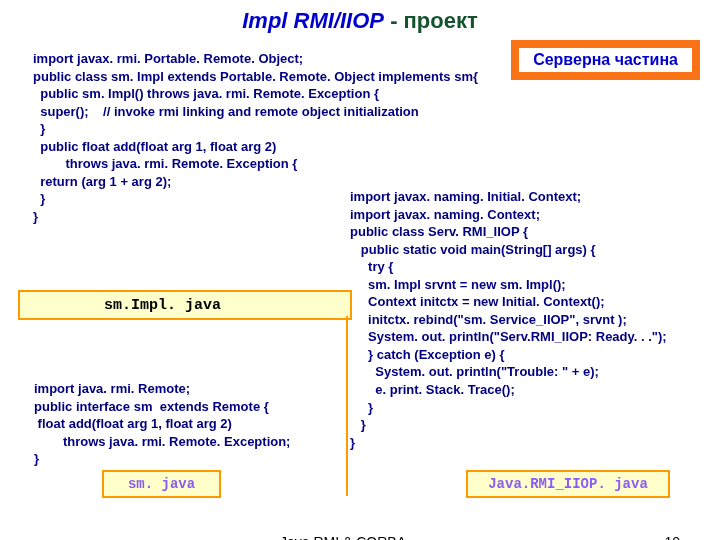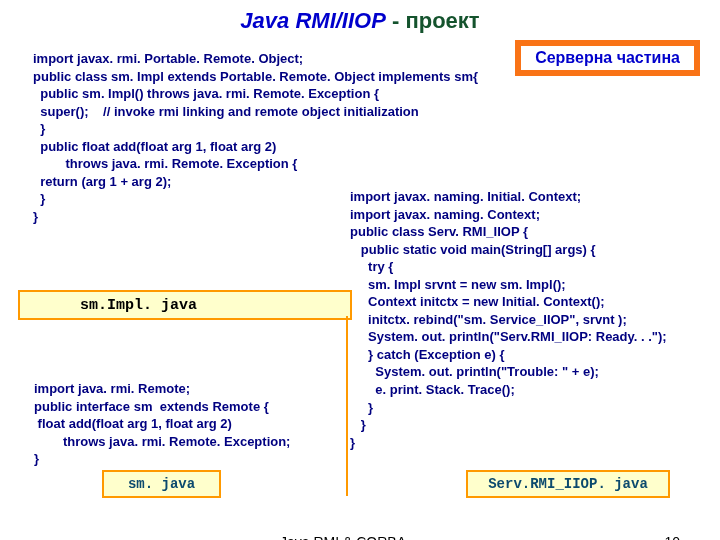--- a/index.html
+++ b/index.html
@@ -22,21 +22,21 @@
     font-style: italic;
     color: #0000cc;
   }
   .title .rest {
     color: #14532d;
   }
   .server-badge {
     position: absolute;
     top: 40px;
     right: 20px;
-    border: 6px solid #f97316;
+    border: 8px solid #f97316;
     background: #fff;
     color: #0000cc;
     font-weight: bold;
     font-size: 16px;
     padding: 3px 14px;
   }
   .code {
     font-family: Arial, sans-serif;
     font-weight: bold;
     font-size: 13px;
@@ -72,34 +72,35 @@
     height: 26px;
     display: flex;
     align-items: center;
   }
   .box-smimpl .label {
     font-family: "Courier New", monospace;
     font-weight: bold;
     color: #000;
     font-size: 15px;
     padding-left: 60px;
+    margin-left: 24px;
   }
   .box-sm {
     top: 470px;
     left: 102px;
     width: 115px;
     height: 24px;
     display: flex;
     align-items: center;
     justify-content: center;
   }
   .box-sm .label, .box-serv .label {
     font-family: "Courier New", monospace;
     font-weight: bold;
-    color: #0c4a6e;
+    color: #8b5cf6;
     font-size: 14px;
   }
   .box-serv {
     top: 470px;
     left: 466px;
     width: 200px;
     height: 24px;
     display: flex;
     align-items: center;
     justify-content: center;
@@ -126,21 +127,21 @@
   }
   .footer .pnum {
     position: absolute;
     right: 40px;
   }
 </style>
 </head>
 <body>
 
 <div class="title">
-  <span class="em">Java RMI/IIOP</span><span class="rest"> - проект</span>
+  <span class="em">Impl RMI/IIOP</span><span class="rest"> - проект</span>
 </div>
 
 <div class="server-badge">Серверна частина</div>
 
 <div class="code block-top">import javax. rmi. Portable. Remote. Object;
 public class sm. Impl extends Portable. Remote. Object implements sm{
   public sm. Impl() throws java. rmi. Remote. Exception {
   super();    // invoke rmi linking and remote object initialization
   }
   public float add(float arg 1, float arg 2)
@@ -175,19 +176,19 @@
 public interface sm  extends Remote {
  float add(float arg 1, float arg 2)
         throws java. rmi. Remote. Exception;
 }</div>
 
 <div class="box box-sm">
   <span class="label">sm. java</span>
 </div>
 
 <div class="box box-serv">
-  <span class="label">Serv.RMI_IIOP. java</span>
+  <span class="label">Java.RMI_IIOP. java</span>
 </div>
 
 <div class="footer">
   <span class="ftext">Java RMI &amp; CORBA</span>
   <span class="pnum">10</span>
 </div>
 
 </body></html>

